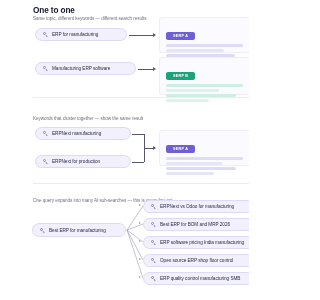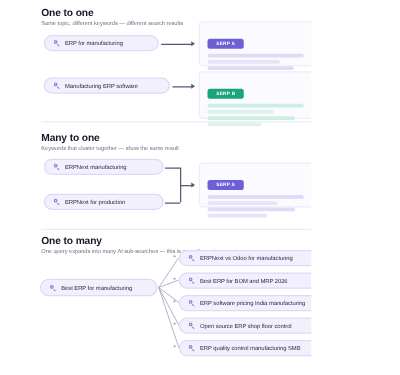--- a/index.html
+++ b/index.html
@@ -136,21 +136,20 @@
       <div class="line" style="width:96%;background:#cdeee2;"></div>
       <div class="line" style="width:66%;background:#dcf2ea;"></div>
       <div class="line" style="width:88%;background:#cdeee2;"></div>
       <div class="line" style="width:54%;background:#dcf2ea;"></div>
     </div>
 
     <div class="divider" style="top:97px;"></div>
   </div>
 
   <div class="section sec2">
-    <div class="sec-title" style="top:8px;">Many to one</div>
     <div class="sec-sub" style="top:18px;">Keywords that cluster together — show the same result</div>
 
     <div class="pill sm" style="left:16px;top:29px;width:96px;">
       <span class="mag"></span>
       <span class="pill-label">ERPNext manufacturing</span>
     </div>
 
     <div class="pill sm" style="left:16px;top:57px;width:96px;">
       <span class="mag"></span>
       <span class="pill-label">ERPNext for production</span>
@@ -167,21 +166,20 @@
       <div class="line" style="width:96%;background:#dedbf6;"></div>
       <div class="line" style="width:70%;background:#e6e4f8;"></div>
       <div class="line" style="width:88%;background:#dedbf6;"></div>
       <div class="line" style="width:60%;background:#e6e4f8;"></div>
     </div>
 
     <div class="divider" style="top:85px;"></div>
   </div>
 
   <div class="section sec3">
-    <div class="sec-title" style="top:4px;">One to many</div>
     <div class="sec-sub" style="top:14px;">One query expands into many AI sub-searches — this is query fan-out</div>
 
     <div class="pill md" style="left:13px;top:39px;width:94px;">
       <span class="mag"></span>
       <span class="pill-label">Best ERP for manufacturing</span>
     </div>
 
     <svg class="fan" width="249" height="116" viewBox="0 0 249 116">
       <g stroke="#9a9ab5" stroke-width="0.6" fill="none">
         <line x1="108" y1="46" x2="124" y2="22"></line>

